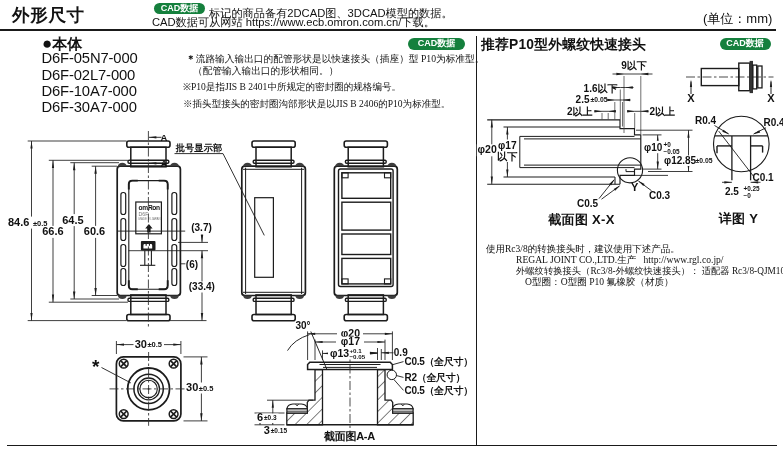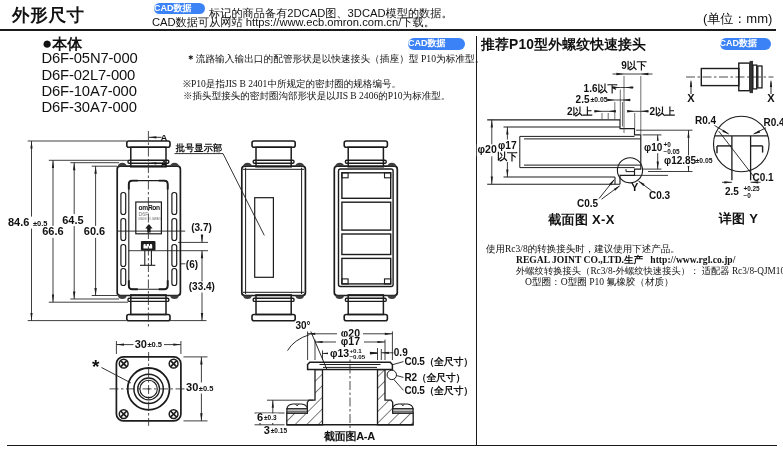--- a/index.html
+++ b/index.html
@@ -1,43 +1,43 @@
 <!DOCTYPE html>
 <html><head><meta charset="utf-8">
 <style>
 html,body{margin:0;padding:0;}
 body{width:783px;height:469px;position:relative;background:#fff;overflow:hidden;
   font-family:"Liberation Sans", sans-serif;color:#111;}
 .abs{position:absolute;white-space:nowrap;}
-.badge{position:absolute;background:#3b82f6;color:#fff;font-weight:bold;
-  border-radius:6px;}
+.badge{position:absolute;background:#15803d;color:#fff;font-weight:bold;
+  text-align:center;border-radius:6px;}
 .ser{font-family:"Liberation Serif", serif;}
 </style></head>
 <body>
 <div class="abs" style="left:12px;top:6.1px;font-size:17.5px;line-height:18px;font-weight:bold;letter-spacing:0.7px;">外形尺寸</div>
 <div class="badge" style="left:154px;top:2.5px;width:51px;height:11px;font-size:9px;line-height:11px;">CAD数据</div>
 <div class="abs" style="left:209px;top:6px;font-size:11.2px;">标记的商品备有2DCAD图、3DCAD模型的数据。</div>
 <div class="abs" style="left:152px;top:14.8px;font-size:11.2px;">CAD数据可从网站 https://www.ecb.omron.com.cn/下载。</div>
 <div class="abs" style="left:703px;top:10.2px;font-size:13px;">(单位：mm)</div>
 <div class="abs" style="left:0;top:28.7px;width:776px;height:1.9px;background:#1a1a1a;"></div>
 
 <div class="abs" style="left:6px;top:34.0px;font-size:15px;font-weight:bold;margin-left:36px;"><span style="font-size:17px;">●</span>本体</div>
 <div class="abs" style="left:9.5px;top:50.1px;font-size:14.8px;line-height:16.42px;letter-spacing:-0.15px;margin-left:32px;">D6F-05N7-000<br>D6F-02L7-000<br>D6F-10A7-000<br>D6F-30A7-000</div>
 <div class="badge" style="left:408px;top:38px;width:57px;height:11.5px;font-size:9px;line-height:11.5px;">CAD数据</div>
-<div class="abs ser" style="left:186px;top:52.8px;font-size:9.7px;line-height:11.7px;"><b>＊</b>流路输入输出口的配管形状是以快速接头（插座）型 P10为标准型。<br></div>
-<div class="abs ser" style="left:183px;top:77.8px;font-size:9.55px;line-height:12px;">※P10是指JIS B 2401中所规定的密封圈的规格编号。<br>※插头型接头的密封圈沟部形状是以JIS B 2406的P10为标准型。</div>
+<div class="abs ser" style="left:186px;top:52.8px;font-size:9.7px;line-height:11.7px;"><b>＊</b>流路输入输出口的配管形状是以快速接头（插座）型 P10为标准型。<br><span style="margin-left:7px;">（配管输入输出口的形状相同。）</span></div>
+<div class="abs ser" style="left:183px;top:77.8px;font-size:9.55px;line-height:17px;">※P10是指JIS B 2401中所规定的密封圈的规格编号。<br>※插头型接头的密封圈沟部形状是以JIS B 2406的P10为标准型。</div>
 
 <div class="abs" style="left:481px;top:35.7px;font-size:13.8px;font-weight:bold;letter-spacing:0.2px;">推荐P10型外螺纹快速接头</div>
 <div class="badge" style="left:719.5px;top:38px;width:51px;height:11.5px;font-size:9px;line-height:11.5px;">CAD数据</div>
 
 <div class="abs" style="left:475.6px;top:36px;width:1.4px;height:409.5px;background:#1a1a1a;"></div>
 <div class="abs" style="left:7px;top:444.8px;width:770px;height:1.5px;background:#1a1a1a;"></div>
 
 <div class="abs ser" style="left:486px;top:243.2px;font-size:9.5px;">使用Rc3/8的转换接头时，建议使用下述产品。</div>
-<div class="abs ser" style="left:516px;top:253.9px;font-size:9.6px;font-weight:bold;">REGAL JOINT CO.,LTD.生产&nbsp;&nbsp;&nbsp;http://www.rgl.co.jp/</div>
+<div class="abs ser" style="left:516px;top:253.9px;font-size:9.6px;">REGAL JOINT CO.,LTD.生产&nbsp;&nbsp;&nbsp;http://www.rgl.co.jp/</div>
 <div class="abs ser" style="left:516px;top:264.9px;font-size:9.3px;">外螺纹转换接头（Rc3/8-外螺纹快速接头）： 适配器 Rc3/8-QJM10</div>
 <div class="abs ser" style="left:516px;top:275.5px;font-size:9.6px;padding-left:9px;">O型圈：O型圈 P10 氟橡胶（材质）</div>
 
 <svg class="abs" style="left:0;top:0;" width="783" height="469" viewBox="0 0 783 469">
 <defs>
 <pattern id="h45" patternUnits="userSpaceOnUse" width="8.2" height="8.2" patternTransform="rotate(45)">
 <line x1="0" y1="0" x2="0" y2="8.2" stroke="#1c1c1c" stroke-width="1.1"></line>
 </pattern>
 </defs>
 <rect x="126.80000000000001" y="141.0" width="43.2" height="6.2" rx="2" fill="none" stroke="#1c1c1c" stroke-width="1.6"></rect>

